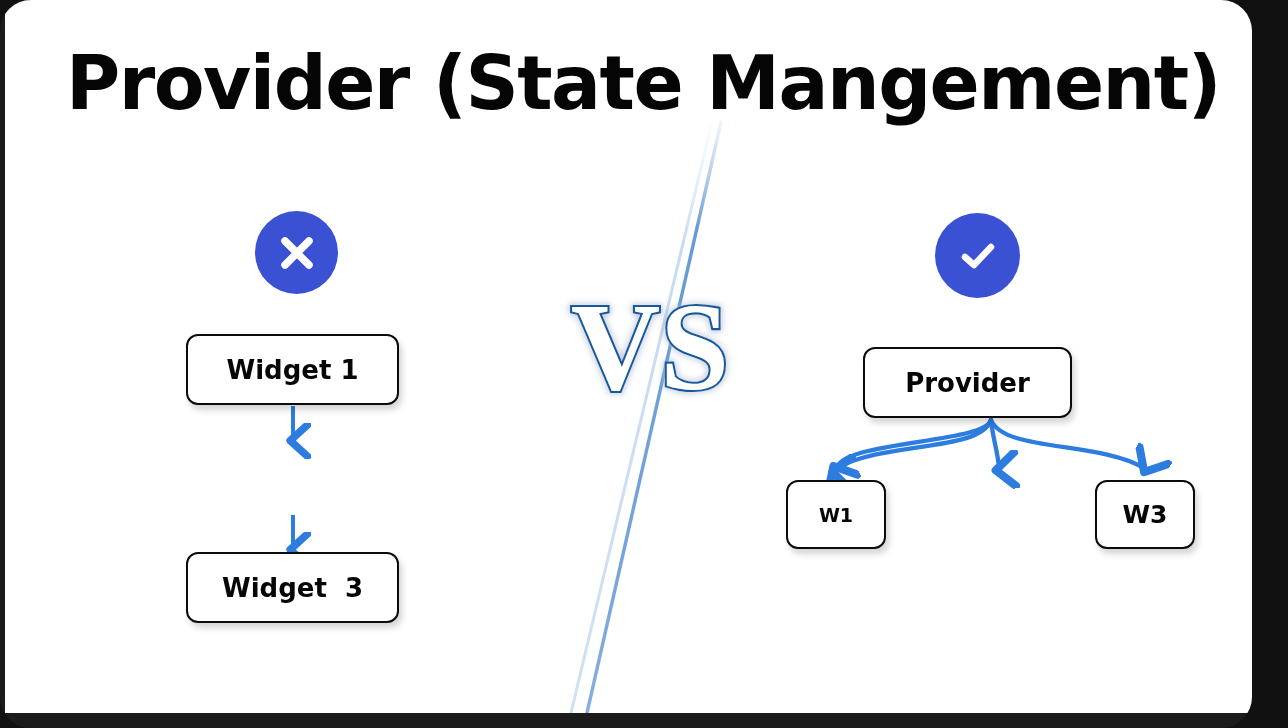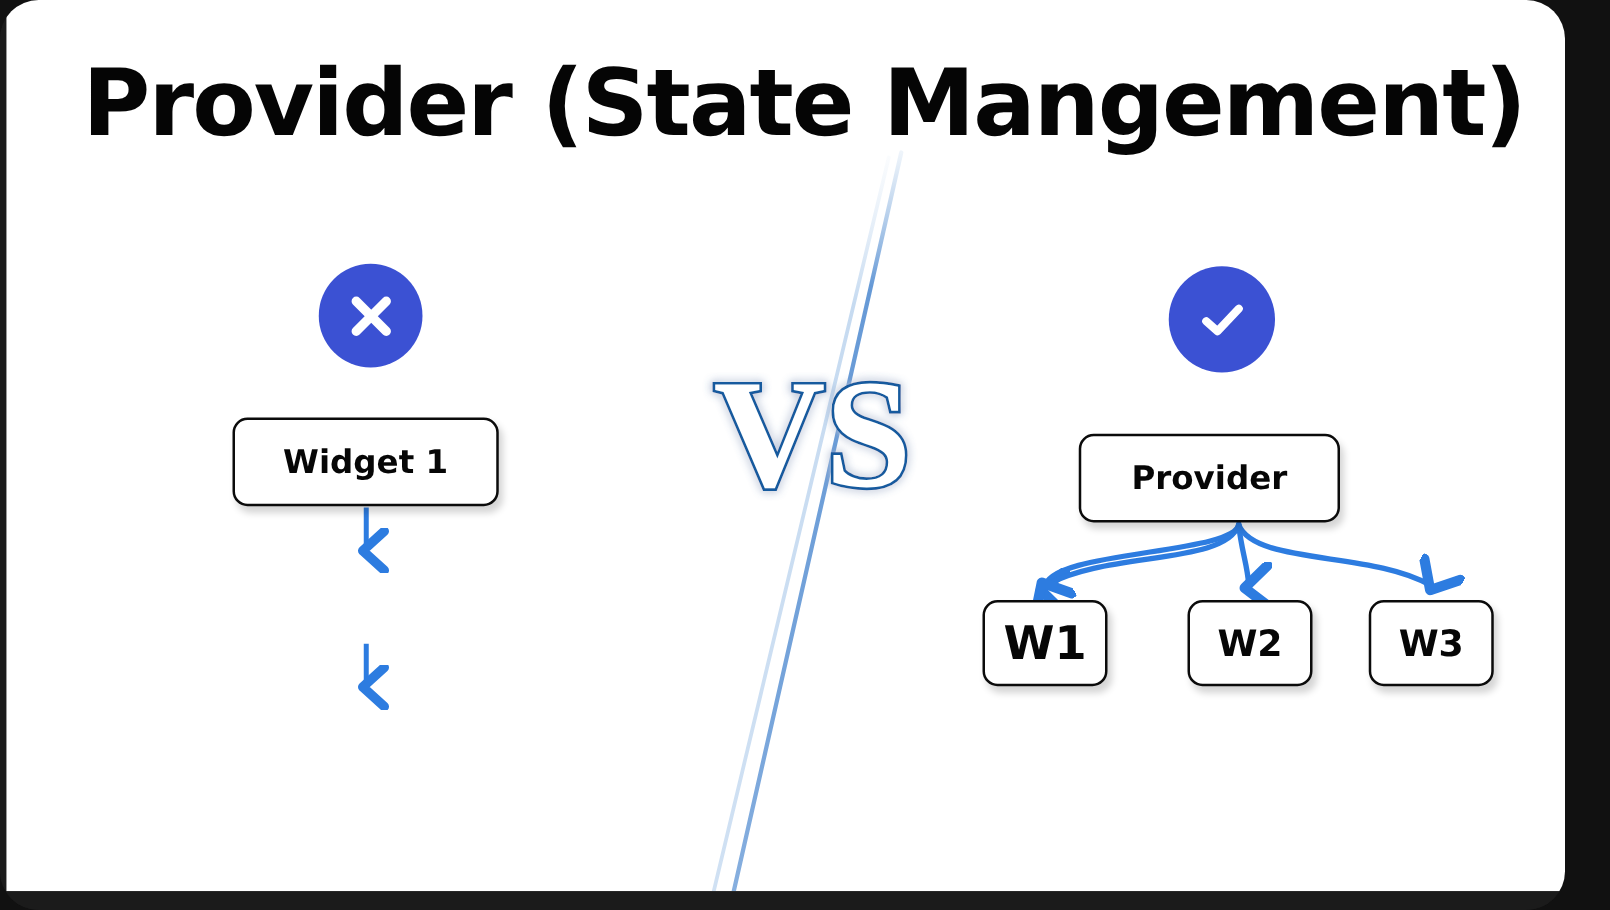--- a/index.html
+++ b/index.html
@@ -91,23 +91,23 @@
     white-space: pre;
   }
 
   
   #node-widget-1 { left: 181px; top: 334px; width: 213px; height: 71px; font-size: 26px; }
   #node-widget-2 { left: 181px; top: 443px; width: 213px; height: 71px; font-size: 26px; }
   #node-widget-3 { left: 181px; top: 552px; width: 213px; height: 71px; font-size: 26px; }
 
   
   #node-provider { left: 858px; top: 347px; width: 209px; height: 71px; font-size: 26px; }
-  #node-w1 { left: 781px;  top: 480px; width: 100px; height: 69px; font-size: 37px; }
+  #node-w1 { left: 781px;  top: 480px; width: 100px; height: 69px; font-size: 19px; }
   #node-w2 { left: 945px;  top: 480px; width: 100px; height: 69px; font-size: 29px; }
-  #node-w3 { left: 1090px; top: 480px; width: 100px; height: 69px; font-size: 29px; }
+  #node-w3 { left: 1090px; top: 480px; width: 100px; height: 69px; font-size: 25px; }
 
   
   #left-connectors, #right-connectors {
     position: absolute;
     left: 0; top: 0;
     width: 1276px; height: 713px;
     pointer-events: none;
     overflow: visible;
   }
 
@@ -181,24 +181,24 @@
       <path d="M986,419 C982,450 836,438 831,470" fill="none" stroke="#2d7ce0" stroke-width="4.2" stroke-linecap="round" marker-end="url(#arwRight)" style="display:none"></path>
 
       <path d="M986,419 C968,452 880,445 833,470" fill="none" stroke="#2d7ce0" stroke-width="4.2" stroke-linecap="round" marker-end="url(#arwRight)" style="display:none"></path>
 
       <path d="M986,420 C975,452 880,441 832,468" fill="none" stroke="#2d7ce0" stroke-width="4.3" stroke-linecap="round" marker-end="url(#arwRight)"></path>
       <path d="M986,420 C988,440 993,452 994,468" fill="none" stroke="#2d7ce0" stroke-width="4.3" stroke-linecap="round" marker-end="url(#arwRight)"></path>
       <path d="M986,420 C999,452 1093,441 1139,468" fill="none" stroke="#2d7ce0" stroke-width="4.3" stroke-linecap="round" marker-end="url(#arwRight)"></path>
     </svg>
 
     <div class="node-box" id="node-widget-1">Widget 1</div>
+    <div class="node-box" id="node-widget-3">Widget  3</div>
 
     <div class="node-box" id="node-provider">Provider</div>
     <div class="node-box" id="node-w1">W1</div>
-    <div class="node-box" id="node-w2">W2</div>
     <div class="node-box" id="node-w3">W3</div>
 
     <svg id="vs-wordmark" viewBox="0 0 240 130">
       <defs>
         <filter id="vsGlow" x="-40%" y="-40%" width="180%" height="180%">
           <feGaussianBlur stdDeviation="3.2" result="b"></feGaussianBlur>
           <feMerge>
             <feMergeNode in="b"></feMergeNode>
             <feMergeNode in="SourceGraphic"></feMergeNode>
           </feMerge>

